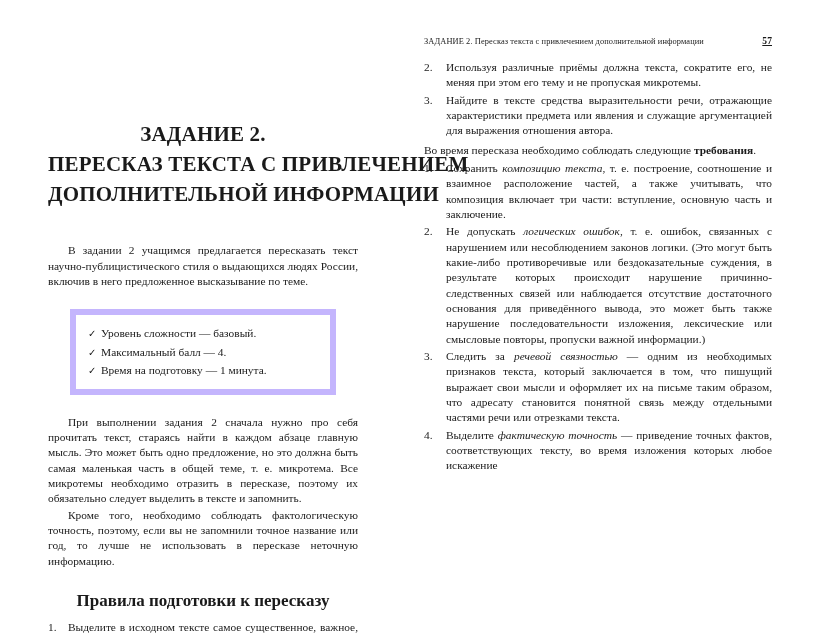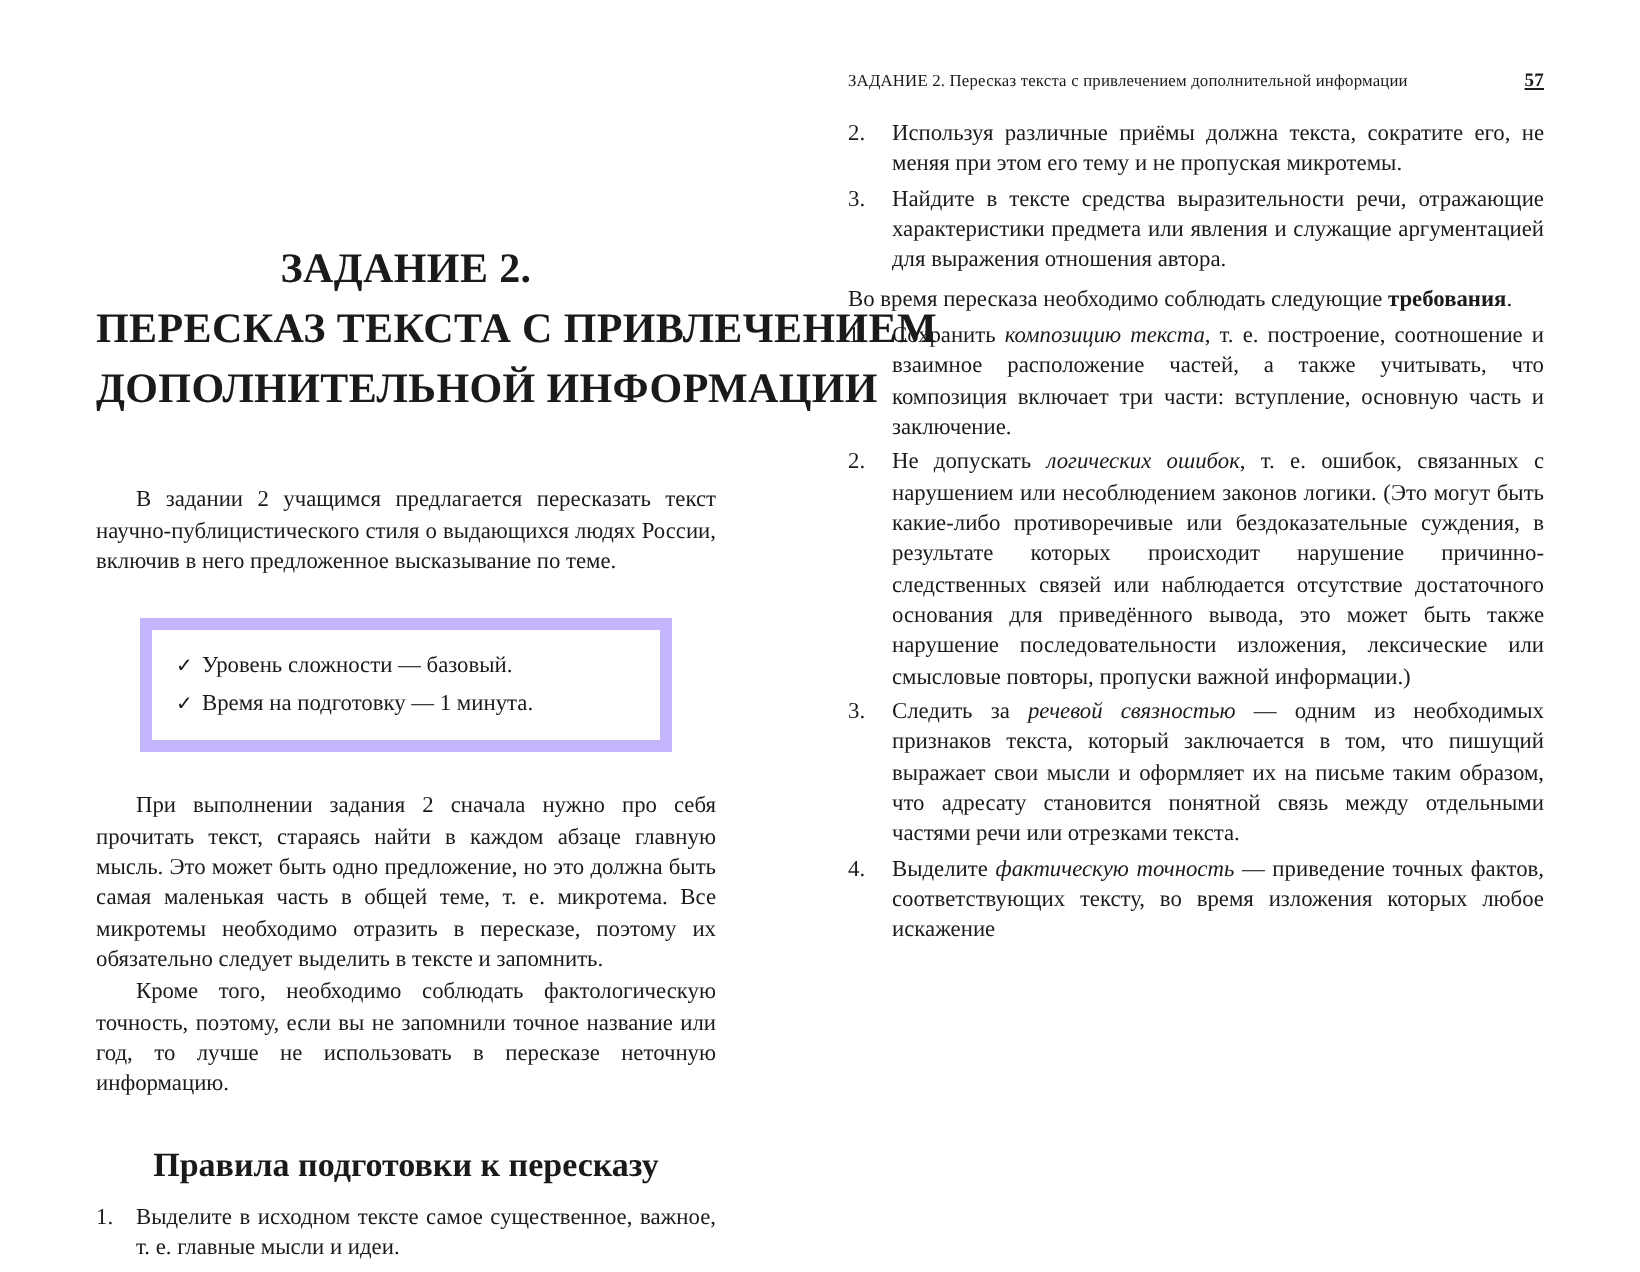--- a/index.html
+++ b/index.html
@@ -160,20 +160,21 @@
       <div>ЗАДАНИЕ 2.</div>
       <div>ПЕРЕСКАЗ ТЕКСТА С ПРИВЛЕЧЕНИЕМ</div>
       <div>ДОПОЛНИТЕЛЬНОЙ ИНФОРМАЦИИ</div>
     </div>
 
     <p class="p">В задании 2 учащимся предлагается пересказать текст научно-публицистического стиля о выдающихся людях России, включив в него предложенное высказывание по теме.</p>
 
     <div class="box">
       <ul>
         <li><span class="tick">✓</span><span>Уровень сложности — базовый.</span></li>
+        <li><span class="tick">✓</span><span>Максимальный балл — 4.</span></li>
         <li><span class="tick">✓</span><span>Время на подготовку — 1 минута.</span></li>
       </ul>
     </div>
 
     <p class="p">При выполнении задания 2 сначала нужно про себя прочитать текст, стараясь найти в каждом абзаце главную мысль. Это может быть одно предложение, но это должна быть самая маленькая часть в общей теме, т. е. микротема. Все микротемы необходимо отразить в пересказе, поэтому их обязательно следует выделить в тексте и запомнить.</p>
     <p class="p">Кроме того, необходимо соблюдать фактологическую точность, поэтому, если вы не запомнили точное название или год, то лучше не использовать в пересказе неточную информацию.</p>
 
     <div class="subhead">Правила подготовки к пересказу</div>
 
     <ol class="numlist">

